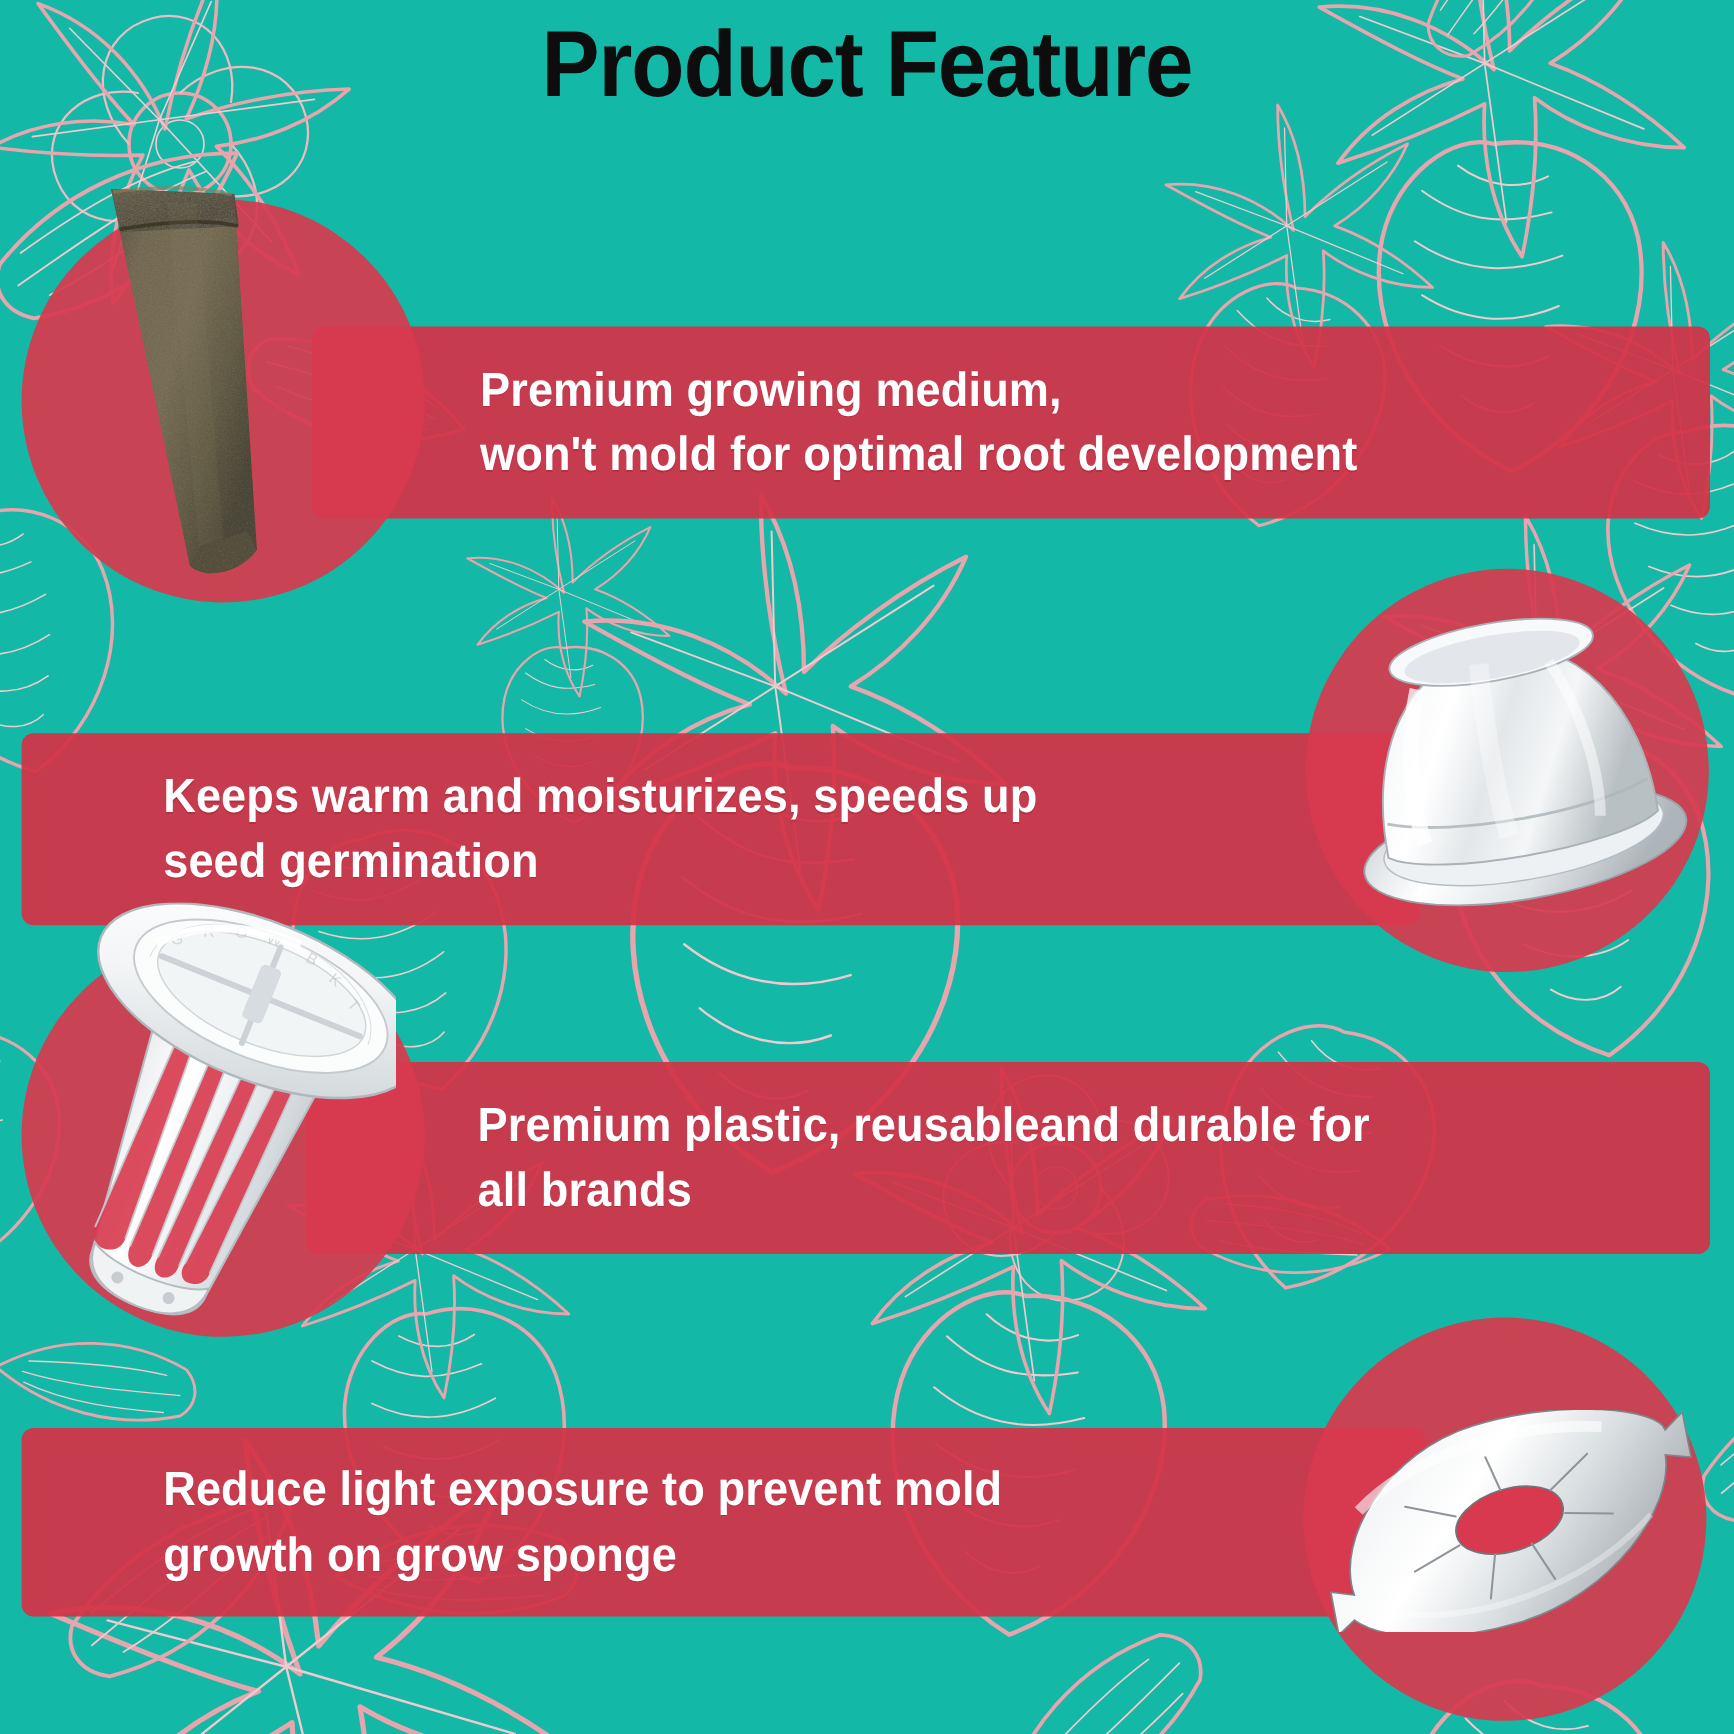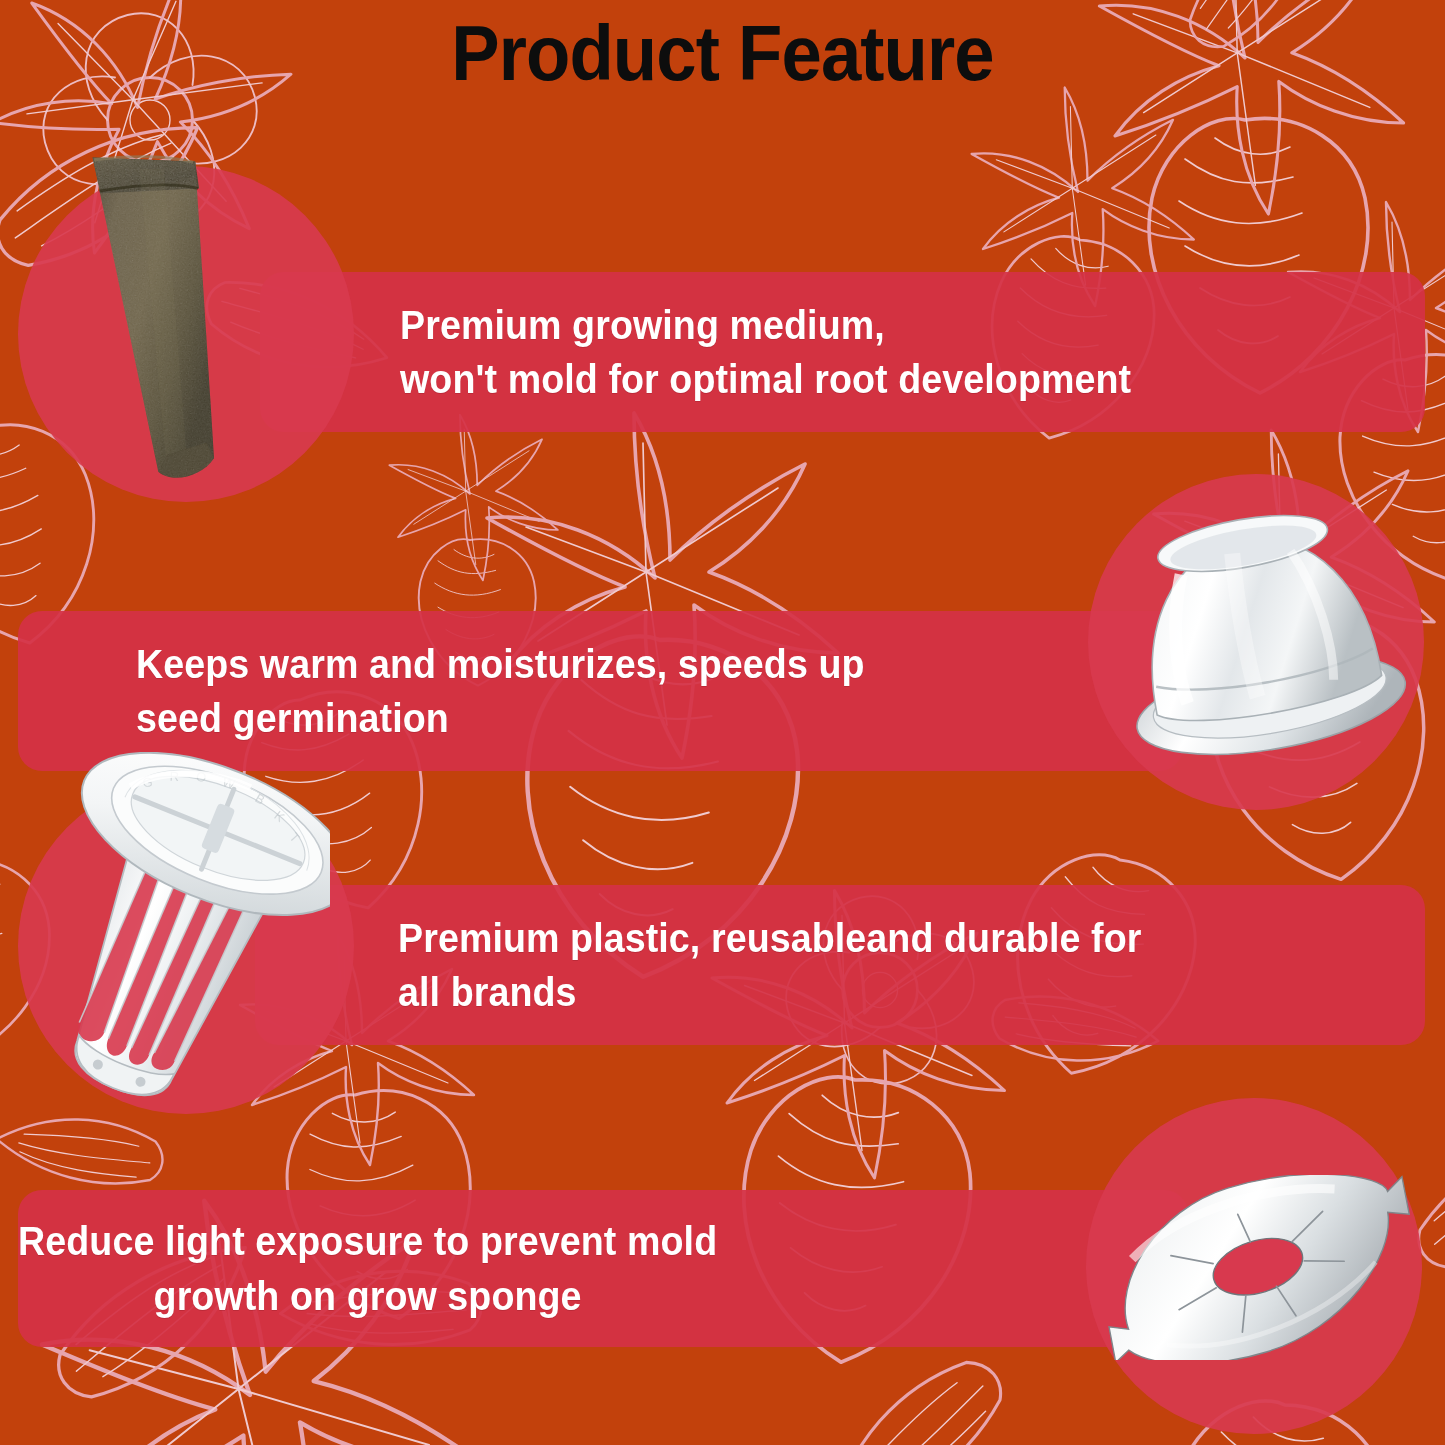--- a/index.html
+++ b/index.html
@@ -4,21 +4,21 @@
 <style>
   html,body{margin:0;padding:0;background:#fff;}
   body{
     font-family:"Liberation Sans", sans-serif;
   }
   #page{
     position:relative;
     width:1445px;
     height:1445px;
     overflow:hidden;
-    background:#c2410c;
+    background:#14b8a6;
   }
 
   
   .bg-art{
     position:absolute;
     inset:0;
     z-index:0;
     pointer-events:none;
   }
 
@@ -46,21 +46,21 @@
     background:#d8394e;
     opacity:0.92;
     z-index:3;
     overflow:visible;
   }
 
   
   .feature-bar{
     position:absolute;
     background:rgba(212,50,70,0.93);
-    border-radius:24px;
+    border-radius:10px;
     z-index:2;
     display:flex;
     align-items:center;
     box-sizing:border-box;
   }
   .feature-bar .bar-text{
     color:#ffffff;
     font-weight:bold;
     font-size:40px;
     line-height:1.36;
@@ -69,21 +69,21 @@
     transform:scaleX(0.94);
     transform-origin:left center;
     font-family:"Liberation Sans", sans-serif;
     text-shadow:0 1px 0 rgba(120,20,30,0.25);
   }
 
   
   #bar-1{left:260px; top:272px; width:1165px; height:160px; padding-left:140px; padding-right:20px;}
   #bar-2{left:18px;  top:583px; width:1165px; height:160px; padding-left:118px; padding-right:20px;margin-top:28px;}
   #bar-3{left:255px; top:885px; width:1170px; height:160px; padding-left:143px; padding-right:20px;}
-  #bar-4{left:18px;  top:1190px;width:1170px; height:157px; padding-right:20px;text-align:center;}
+  #bar-4{left:18px;  top:1190px;width:1170px; height:157px; padding-left:118px; padding-right:20px;}
 
   
   #circle-1{left:18px;   top:166px;  width:336px; height:336px;}
   #circle-2{left:1088px; top:474px;  width:336px; height:336px;}
   #circle-3{left:18px;   top:778px;  width:336px; height:336px;}
   #circle-4{left:1086px; top:1098px; width:336px; height:336px;}
 
   
   .product-art{
     position:absolute;

